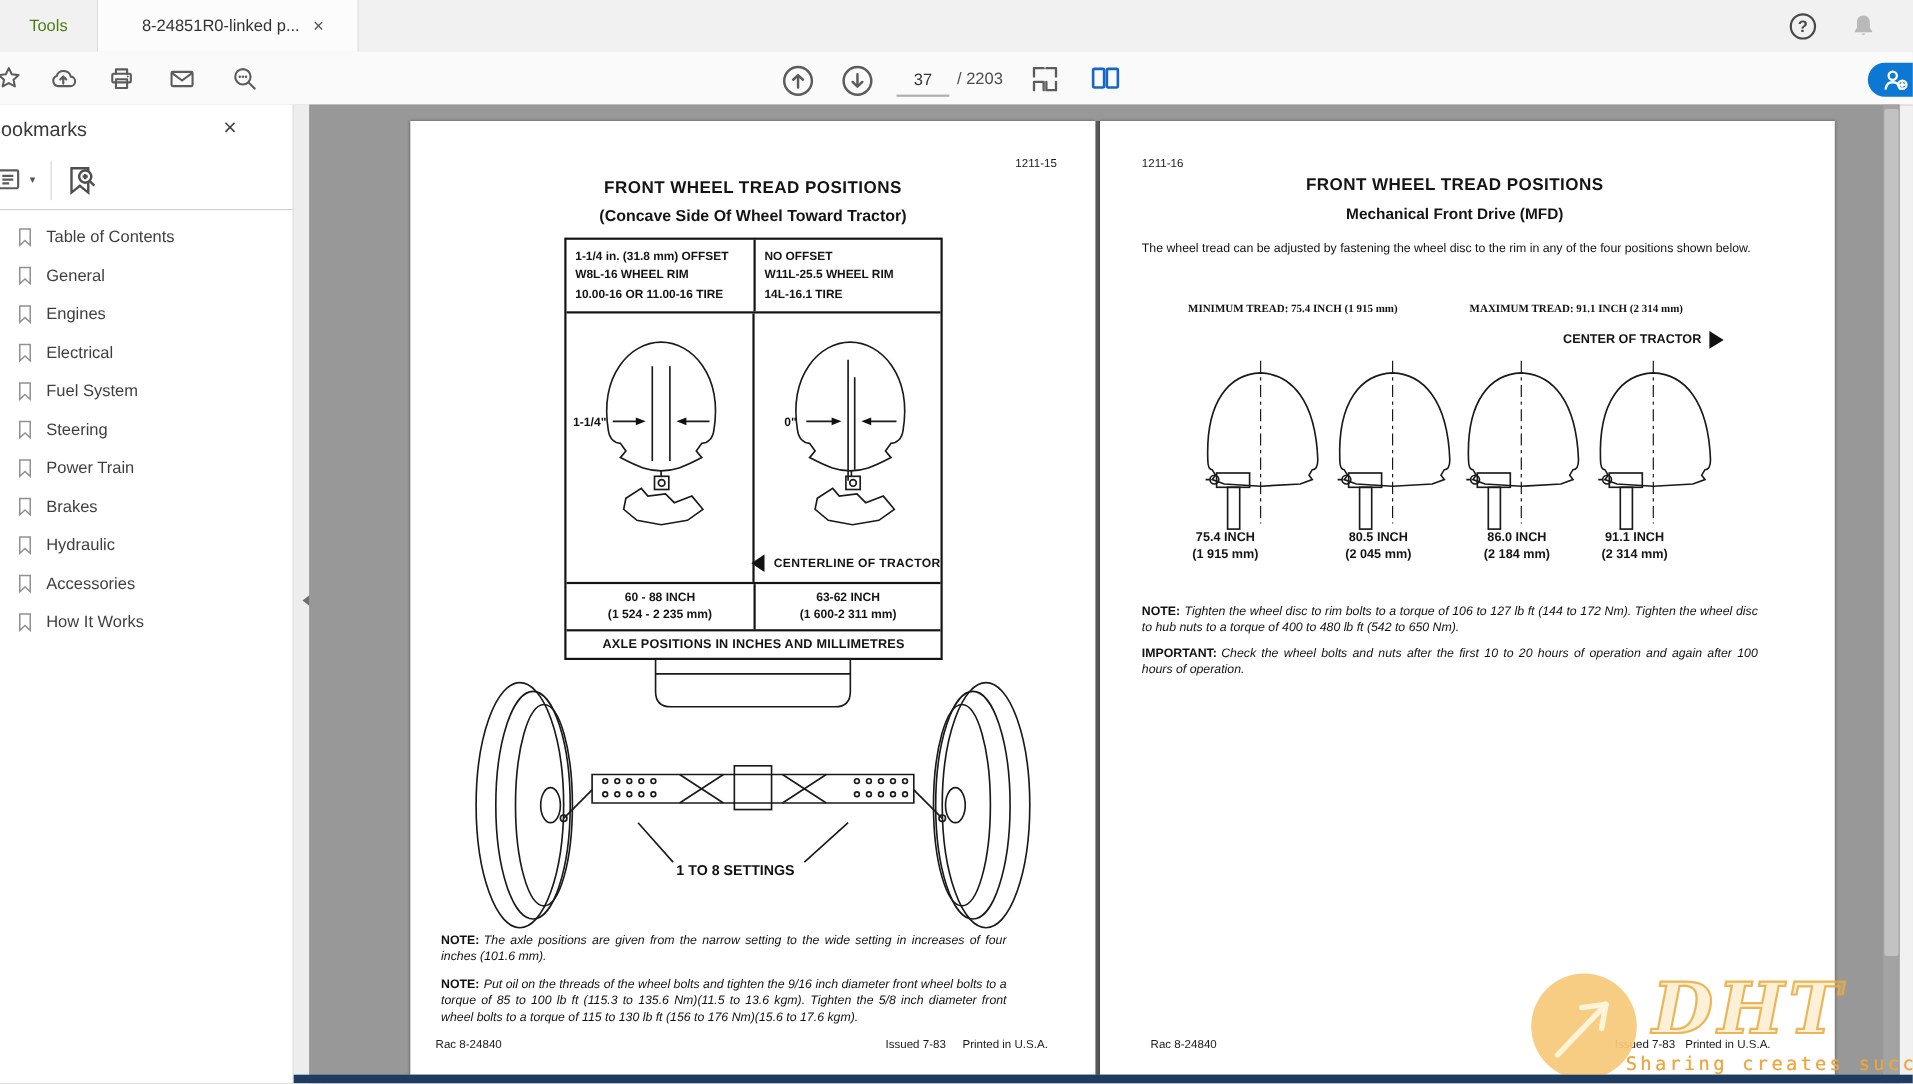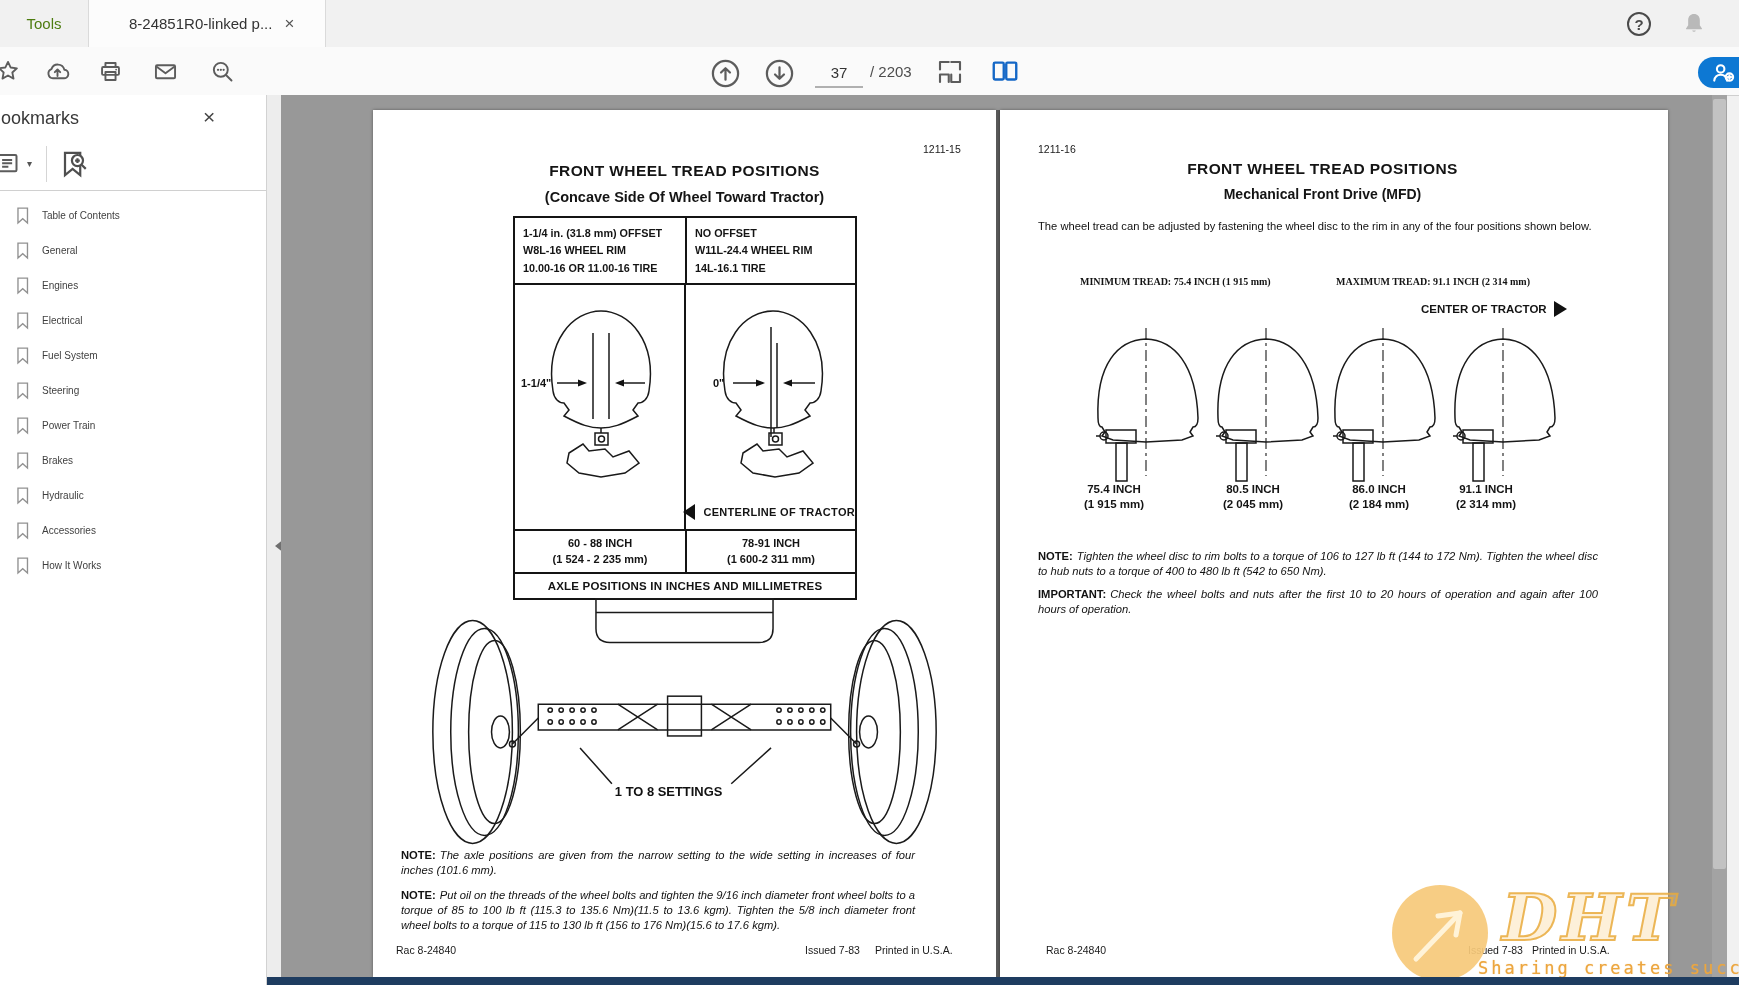--- a/index.html
+++ b/index.html
@@ -43,21 +43,21 @@
   .bm-toolrow{position:absolute;left:0;top:45px;width:100%;height:50px;border-bottom:1px solid #d0d0d0;}
   .bm-toolrow .divider{position:absolute;left:46px;top:6px;width:1px;height:36px;background:#d5d5d5;}
   .bm-opt{position:absolute;left:-6px;top:8px;cursor:pointer;display:flex;align-items:center;}
   .bm-opt svg{stroke:#5c5c5c;fill:none;stroke-width:1.6;}
   .bm-caret{font-size:10px;color:#555;margin-left:3px;}
   .bm-find{position:absolute;left:56px;top:6px;cursor:pointer;}
   .bm-find svg{stroke:#4f4f4f;fill:none;stroke-width:1.6;}
   .bm-list{position:absolute;left:0;top:103px;width:100%;}
   .bm-item{height:35px;display:flex;align-items:center;padding-left:13px;cursor:pointer;}
   .bm-item svg{flex:0 0 auto;}
-  .bm-item .lbl{margin-left:10px;font-size:10px;color:#3f3f3f;white-space:nowrap;}
+  .bm-item .lbl{margin-left:10px;font-size:15px;color:#3f3f3f;white-space:nowrap;}
 
   .collapse-strip{position:absolute;left:267px;top:95px;width:26px;height:890px;background:#ededed;}
   .collapse-handle{position:absolute;left:8px;top:444px;width:0;height:0;cursor:pointer;
                    border-top:7px solid transparent;border-bottom:7px solid transparent;
                    border-right:9px solid #6f6f6f;}
 
   
   .docarea{position:absolute;left:281px;top:95px;width:1446px;height:890px;background:#989898;overflow:hidden;}
   .pdf-page{position:absolute;top:15px;height:867px;background:#fff;box-shadow:0 0 3px rgba(0,0,0,.4);}
   .page-left{left:92px;width:623px;}
@@ -321,21 +321,21 @@
 
       <div class="spec-table">
         <div class="spec-head">
           <div class="cell">
             <div>1-1/4 in. (31.8 mm) OFFSET</div>
             <div>W8L-16 WHEEL RIM</div>
             <div>10.00-16 OR 11.00-16 TIRE</div>
           </div>
           <div class="cell">
             <div>NO OFFSET</div>
-            <div>W11L-24.4 WHEEL RIM</div>
+            <div>W11L-25.5 WHEEL RIM</div>
             <div>14L-16.1 TIRE</div>
           </div>
         </div>
 
         <div class="diagram-row">
           <div class="vdiv"></div>
 
           <svg class="lineart" width="168" height="212" viewBox="0 0 168 212" style="position:absolute;left:2px;top:2px">
             <path d="M36 104 C28 54 56 24 84 24 C112 24 140 54 132 104 C131 112 126 116 121 116 l-5 7 5 6 C104 138 95 141 84 141 C73 141 64 138 47 129 l5 -6 -5 -7 C42 116 37 112 36 104 Z"></path>
             <path d="M76 46 V132 M92 46 V132"></path>
@@ -368,21 +368,21 @@
             <span>CENTERLINE OF TRACTOR</span>
           </div>
         </div>
 
         <div class="range-row">
           <div class="cell">
             <div>60 - 88 INCH</div>
             <div>(1 524 - 2 235 mm)</div>
           </div>
           <div class="cell">
-            <div>78-91 INCH</div>
+            <div>63-62 INCH</div>
             <div>(1 600-2 311 mm)</div>
           </div>
         </div>
         <div class="table-foot">AXLE POSITIONS IN INCHES AND MILLIMETRES</div>
       </div>
 
       <svg class="lineart" width="567" height="262" viewBox="0 0 570 262" style="position:absolute;left:28px;top:488px">
         <path d="M196 0 H374 V30 Q374 44 360 44 H210 Q196 44 196 30 Z"></path>
         <path d="M196 14 H374"></path>
         <ellipse cx="72" cy="134" rx="40" ry="112"></ellipse>

